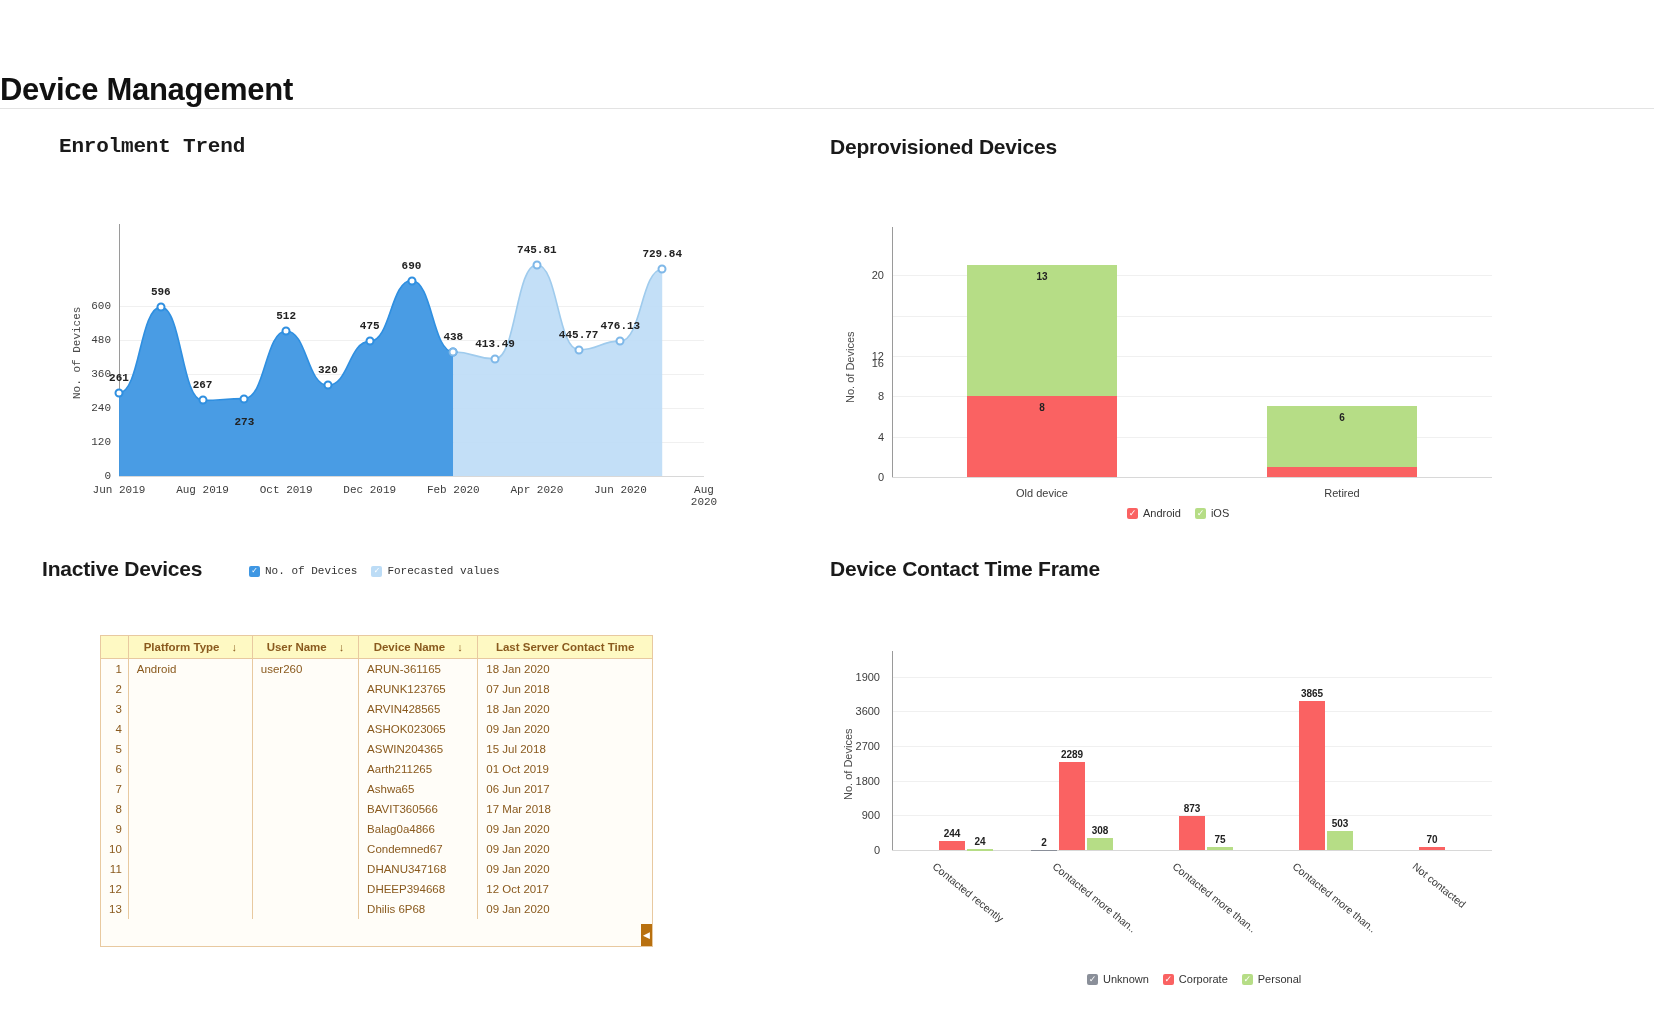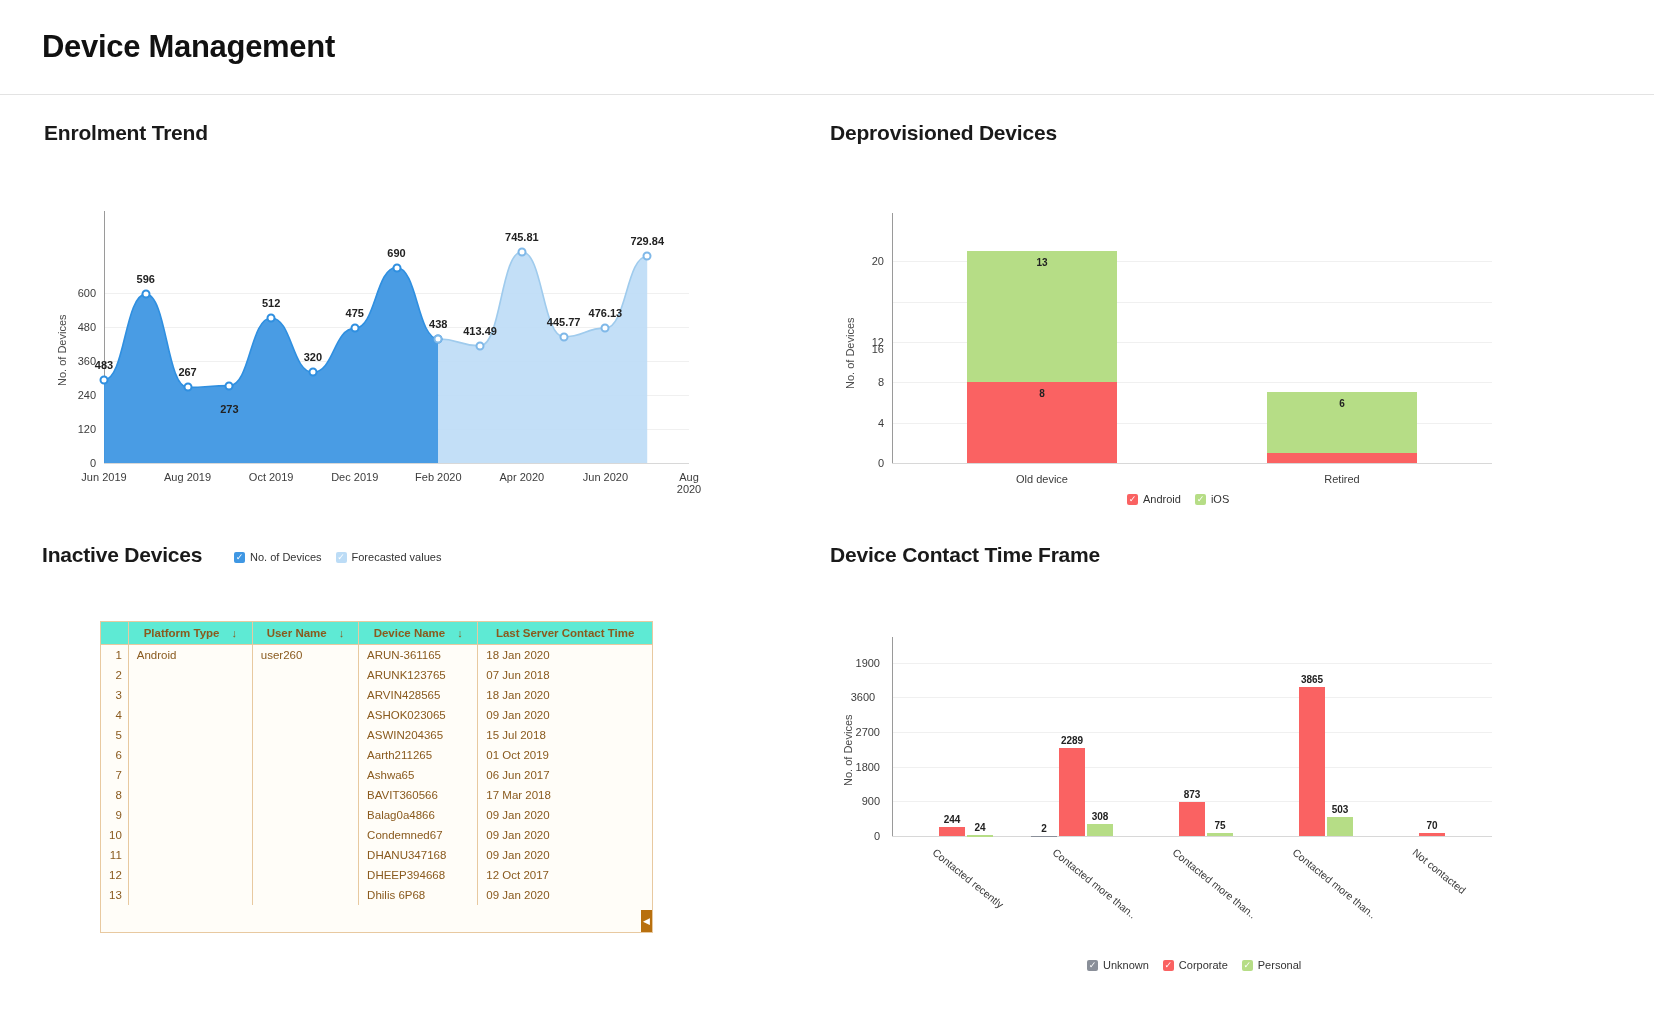--- a/index.html
+++ b/index.html
@@ -7,24 +7,23 @@
   body {
     width:1654px; height:1018px;
     background:#ffffff;
     font-family:"Liberation Sans", sans-serif;
     color:#2f2f2f;
     overflow:hidden;
   }
 
   
   .page-header{
-    height:95px;
+    height:109px;
     border-bottom:1px solid #e3e3e3;
-    display:flex; align-items:center;
-    padding-left:42px;
+    display:flex; align-items:flex-end;
   }
   .page-title{
     font-size:31px;
     font-weight:700;
     letter-spacing:-0.3px;
     color:#111;
   }
 
   
   .board{
@@ -34,21 +33,21 @@
   }
   .panel{ position:absolute; }
   .panel-title{
     font-size:21px;
     font-weight:600;
     color:#1a1a1a;
     letter-spacing:-0.2px;
   }
 
   
-  #panel-enrolment{ left:44px; top:26px; width:740px; height:400px; }
+  #panel-enrolment{ left:59px; top:26px; width:740px; height:400px;font-family:Liberation Mono, monospace; }
   .area-wrap{ position:relative; margin-top:58px; width:700px; height:300px; }
   .axis-title-y{
     position:absolute;
     transform:rotate(-90deg);
     transform-origin:left top;
     font-size:11px; color:#4a4a4a;
     white-space:nowrap;
   }
   .plot{ position:absolute; }
   .gridline{
@@ -125,21 +124,21 @@
     border-collapse:collapse;
     width:100%;
     font-size:11.5px;
     color:#8a5a1e;
   }
   table.grid th{
     font-weight:700;
     padding:5px 8px;
     border-right:1px solid #e8c9a0;
     border-bottom:1px solid #e8c9a0;
-    background:#5eead4;
+    background:#fef9c3;
     text-align:center;
     white-space:nowrap;
   }
   table.grid th.idx{ width:22px; border-right:1px solid #e8c9a0; }
   table.grid td{
     padding:4px 8px;
     border-right:1px solid #e8c9a0;
     white-space:nowrap;
   }
   table.grid td.idx{ text-align:right; color:#8a5a1e; width:22px; padding-right:6px; }
@@ -200,21 +199,21 @@
           <div class="xtick" style="left: 417.857px; top: 246px;">Apr 2020</div>
           <div class="xtick" style="left: 501.429px; top: 246px;">Jun 2020</div>
           <div class="xtick" style="left: 585px; top: 246px;">Aug 2020</div>
           <svg width="585" height="238" style="position: absolute; left: 0px; top: 0px;">
             <path d="M 0 154.98333333333335 C 20.892857142857142 154.98333333333335, 20.892857142857142 69.13333333333333, 41.785714285714285 69.13333333333333 C 62.67857142857143 69.13333333333333, 62.67857142857143 162.35000000000002, 83.57142857142857 162.35000000000002 C 104.46428571428572 162.35000000000002, 104.46428571428572 160.64999999999998, 125.35714285714286 160.64999999999998 C 146.25 160.64999999999998, 146.25 92.93333333333331, 167.14285714285714 92.93333333333331 C 188.03571428571428 92.93333333333331, 188.03571428571428 147.33333333333334, 208.92857142857142 147.33333333333334 C 229.82142857142856 147.33333333333334, 229.82142857142856 103.41666666666666, 250.71428571428572 103.41666666666666 C 271.6071428571429 103.41666666666666, 271.6071428571429 42.5, 292.5 42.5 C 313.3928571428571 42.5, 313.3928571428571 113.89999999999999, 334.2857142857143 113.89999999999999 L 334.2857142857143 238 L 0 238 Z" fill="#3f97e3" opacity="0.95"></path>
             <path d="M 0 154.98333333333335 C 20.892857142857142 154.98333333333335, 20.892857142857142 69.13333333333333, 41.785714285714285 69.13333333333333 C 62.67857142857143 69.13333333333333, 62.67857142857143 162.35000000000002, 83.57142857142857 162.35000000000002 C 104.46428571428572 162.35000000000002, 104.46428571428572 160.64999999999998, 125.35714285714286 160.64999999999998 C 146.25 160.64999999999998, 146.25 92.93333333333331, 167.14285714285714 92.93333333333331 C 188.03571428571428 92.93333333333331, 188.03571428571428 147.33333333333334, 208.92857142857142 147.33333333333334 C 229.82142857142856 147.33333333333334, 229.82142857142856 103.41666666666666, 250.71428571428572 103.41666666666666 C 271.6071428571429 103.41666666666666, 271.6071428571429 42.5, 292.5 42.5 C 313.3928571428571 42.5, 313.3928571428571 113.89999999999999, 334.2857142857143 113.89999999999999" fill="none" stroke="#2f8fe0" stroke-width="1.6"></path>
             <path d="M 334.2857142857143 113.89999999999999 C 355.17857142857144 113.89999999999999, 355.17857142857144 120.8445, 376.07142857142856 120.8445 C 396.96428571428567 120.8445, 396.96428571428567 26.687166666666684, 417.85714285714283 26.687166666666684 C 438.75 26.687166666666684, 438.75 111.6985, 459.6428571428571 111.6985 C 480.5357142857143 111.6985, 480.5357142857143 103.09649999999999, 501.42857142857144 103.09649999999999 C 522.3214285714286 103.09649999999999, 522.3214285714286 31.21199999999999, 543.2142857142857 31.21199999999999 L 543.2142857142857 238 L 334.2857142857143 238 Z" fill="#bcdcf6" opacity="0.9"></path>
             <path d="M 334.2857142857143 113.89999999999999 C 355.17857142857144 113.89999999999999, 355.17857142857144 120.8445, 376.07142857142856 120.8445 C 396.96428571428567 120.8445, 396.96428571428567 26.687166666666684, 417.85714285714283 26.687166666666684 C 438.75 26.687166666666684, 438.75 111.6985, 459.6428571428571 111.6985 C 480.5357142857143 111.6985, 480.5357142857143 103.09649999999999, 501.42857142857144 103.09649999999999 C 522.3214285714286 103.09649999999999, 522.3214285714286 31.21199999999999, 543.2142857142857 31.21199999999999" fill="none" stroke="#9fcbed" stroke-width="1.6"></path>
           </svg>
           <div class="dot actual" style="left: 0px; top: 154.983px;"></div>
-          <div class="dlabel" style="left: 0px; top: 145.983px;">483</div>
+          <div class="dlabel" style="left: 0px; top: 145.983px;">261</div>
           <div class="dot actual" style="left: 41.7857px; top: 69.1333px;"></div>
           <div class="dlabel" style="left: 41.7857px; top: 60.1333px;">596</div>
           <div class="dot actual" style="left: 83.5714px; top: 162.35px;"></div>
           <div class="dlabel" style="left: 83.5714px; top: 153.35px;">267</div>
           <div class="dot actual" style="left: 125.357px; top: 160.65px;"></div>
           <div class="dlabel" style="left: 125.357px; top: 151.65px; margin-top: 38px;">273</div>
           <div class="dot actual" style="left: 167.143px; top: 92.9333px;"></div>
           <div class="dlabel" style="left: 167.143px; top: 83.9333px;">512</div>
           <div class="dot actual" style="left: 208.929px; top: 147.333px;"></div>
           <div class="dlabel" style="left: 208.929px; top: 138.333px;">320</div>
@@ -409,21 +408,21 @@
       <div class="plot" id="ct-plot" style="left: 62px; top: 26px; width: 600px; height: 185px;">
           <div class="gridline" style="top: 185px;"></div>
           <div class="ytick" style="top: 185px; left: -46px;">0</div>
           <div class="gridline" style="top: 150.312px;"></div>
           <div class="ytick" style="top: 150.312px; left: -46px;">900</div>
           <div class="gridline" style="top: 115.625px;"></div>
           <div class="ytick" style="top: 115.625px; left: -46px;">1800</div>
           <div class="gridline" style="top: 80.9375px;"></div>
           <div class="ytick" style="top: 80.9375px; left: -46px;">2700</div>
           <div class="gridline" style="top: 46.25px;"></div>
-          <div class="ytick" style="top: 46.25px; left: -46px; text-align: center;">3600</div>
+          <div class="ytick" style="top: 46.25px; left: -46px;">3600</div>
           <div class="gridline" style="top: 11.5625px;"></div>
           <div class="ytick" style="top: 11.5625px; left: -46px;">1900</div>
           <div class="axis-line-v" style="left: 0px; top: -14px; height: 199px;"></div>
           <div class="axis-line-h" style="left: 0px; top: 185px; width: 600px;"></div>
           <div class="bar" style="left: 47px; width: 26px; height: 9.40417px; top: 175.596px; background: rgb(250, 98, 98);"></div>
           <div class="bar-val" style="left: 60px; top: 162.596px;">244</div>
           <div class="bar" style="left: 75px; width: 26px; height: 1.5px; top: 184.075px; background: rgb(182, 221, 134);"></div>
           <div class="bar-val" style="left: 88px; top: 171.075px;">24</div>
           <div class="rot-label" style="left: 46px; top: 195px;">Contacted recently</div>
           <div class="bar" style="left: 139px; width: 26px; height: 1.5px; top: 184.923px; background: rgb(138, 143, 153);"></div>

